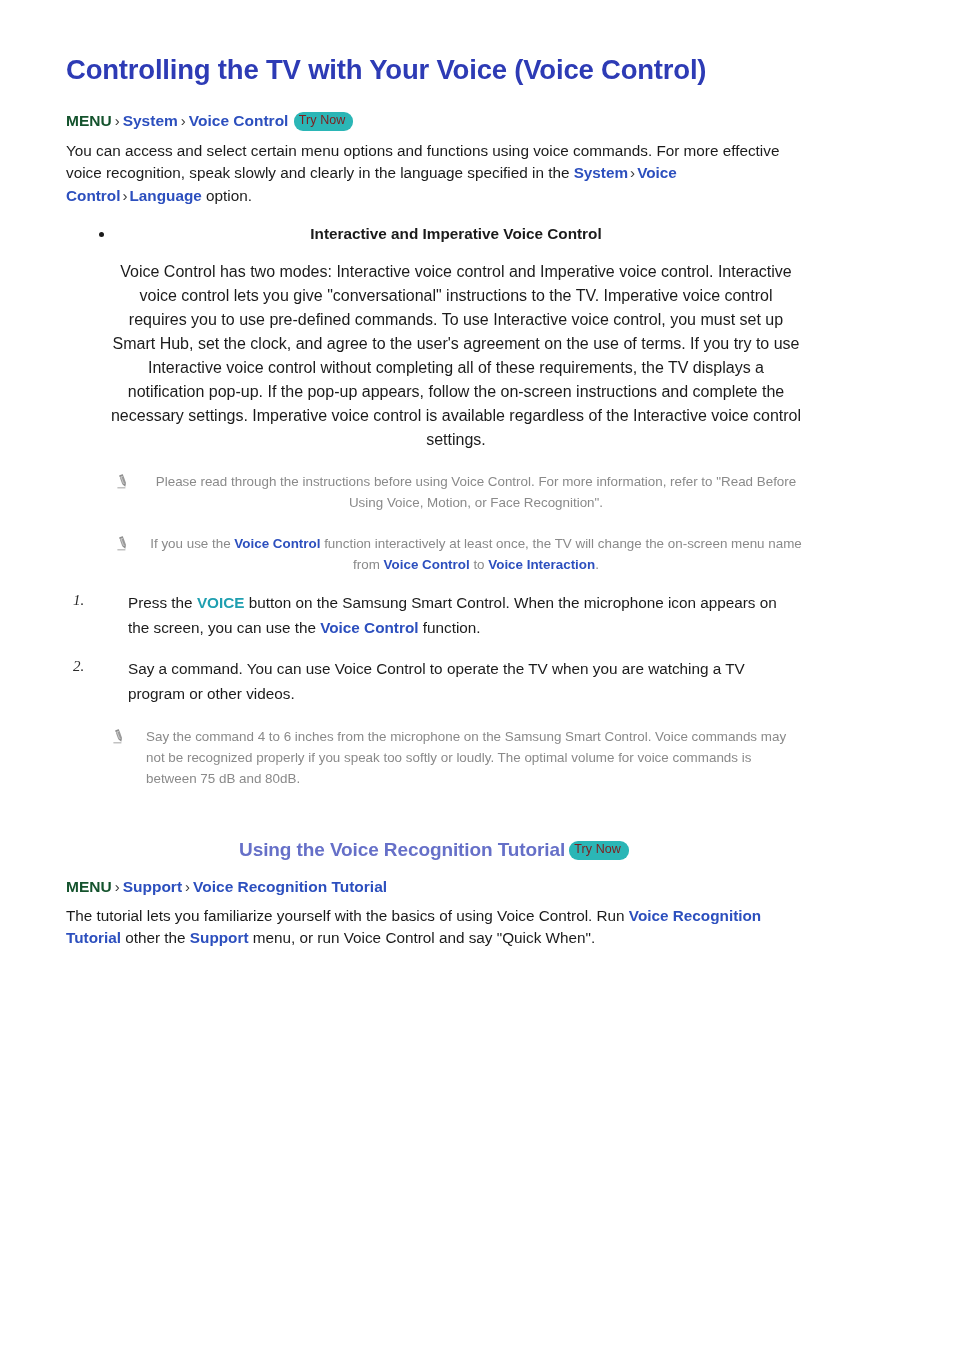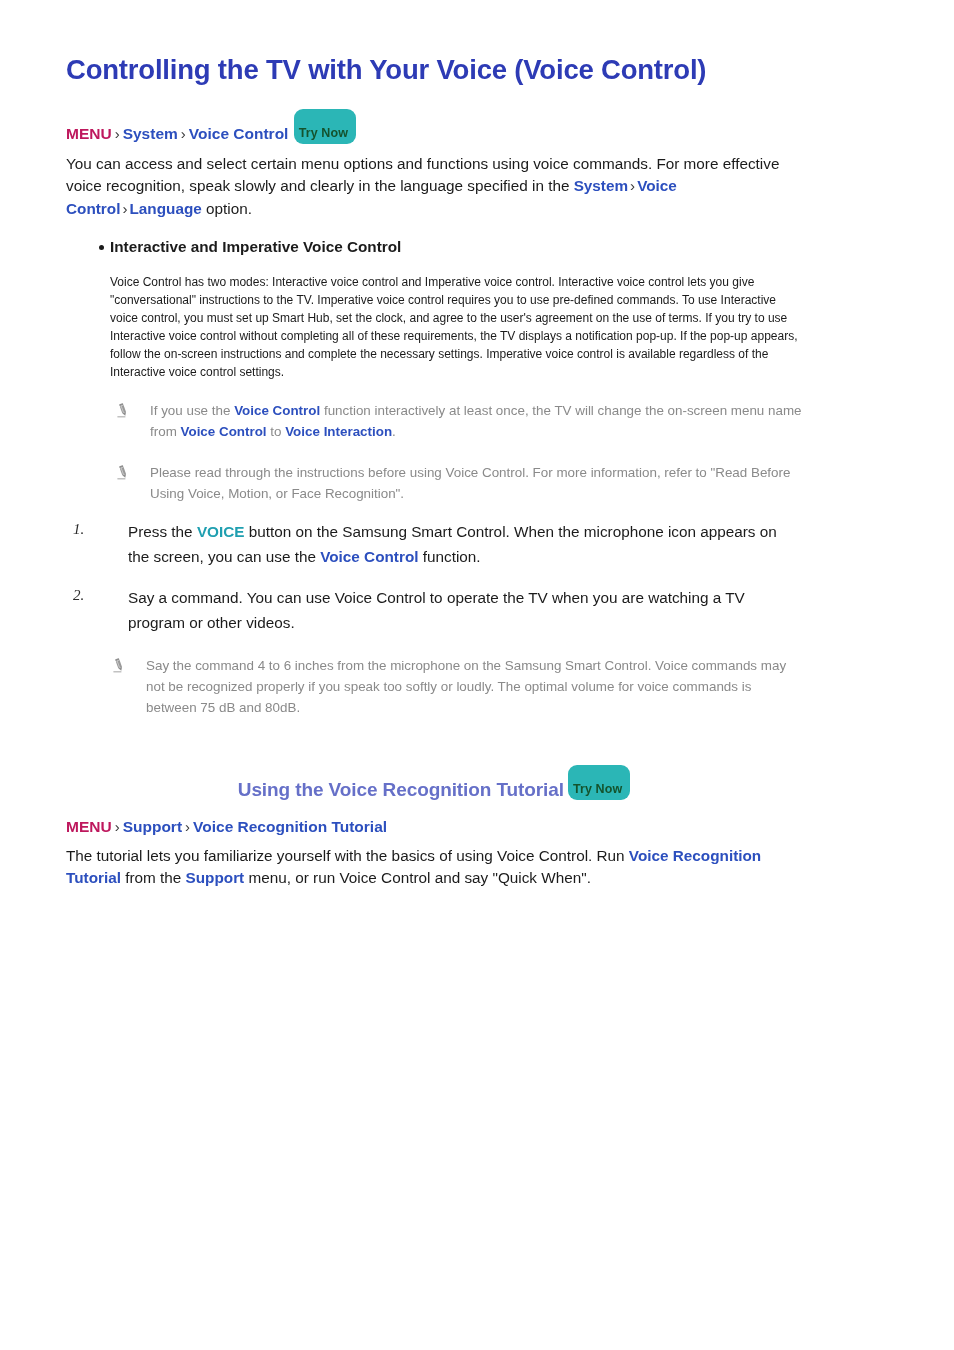--- a/index.html
+++ b/index.html
@@ -33,32 +33,32 @@
   }
 
   
   .breadcrumb {
     font-size: 15.5px;
     font-weight: bold;
     line-height: 1.35;
     margin-bottom: 7px;
     white-space: nowrap;
   }
-  .bc-menu  { color: #be185d; }
+  .bc-menu  { color: #14532d; }
   .bc-item  { color: #2c4fbe; }
   .bc-sep   { color: #3a3a3a; font-weight: normal; padding: 0 3px; font-size: 15px;}
 
   .try-now {
     display: inline-block;
     background: #2bb6b6;
-    color: #14532d;
+    color: #7f1d1d;
     font-size: 12.5px;
-    font-weight: bold;
+    font-weight: normal;
     border-radius: 9px;
-    padding: 17px 8px 2px 5px;
+    padding: 1px 8px 2px 5px;
     line-height: 1.25;
     position: relative;
     top: -2px;
     margin-left: 1px;
     letter-spacing: 0.1px;
   }
 
   
   p.body {
     font-size: 15.3px;
@@ -74,40 +74,41 @@
   
   ul.bullets {
     list-style: none;
     margin: 16px 0 0 0;
     padding: 0;
   }
   ul.bullets > li {
     position: relative;
     padding-left: 44px;
     margin-bottom: 6px;
+    text-align: center;
   }
   ul.bullets > li::before {
     content: "";
     position: absolute;
     left: 33px;
     top: 9px;
     width: 5px;
     height: 5px;
     border-radius: 50%;
     background: #1b1b1b;
   }
   .bullet-title {
     font-size: 15.3px;
     font-weight: bold;
     color: #1b1b1b;
     line-height: 1.5;
     margin: 0;
   }
   .bullet-body {
-    font-size: 12px;
+    font-size: 16px;
     line-height: 1.5;
     color: #1b1b1b;
     margin: 14px 0 0 0;
     max-width: 790px;
   }
 
   
   .note {
     position: relative;
     padding-left: 40px;
@@ -194,50 +195,50 @@
     <span class="bc-menu">MENU</span><span class="bc-sep">›</span><span class="bc-item">System</span><span class="bc-sep">›</span><span class="bc-item">Voice Control</span>
     <span class="try-now">Try Now</span>
   </div>
 
   <p class="body"><span>You can access and select certain menu options and functions using voice commands. For more effective voice recognition, speak slowly and clearly in the language specified in the </span><span class="lnk">System</span><span class="sep-in">›</span><span class="lnk">Voice Control</span><span class="sep-in">›</span><span class="lnk">Language</span><span> option.</span></p>
 
   <ul class="bullets">
     <li>
       <p class="bullet-title">Interactive and Imperative Voice Control</p>
       <p class="bullet-body">Voice Control has two modes: Interactive voice control and Imperative voice control. Interactive voice control lets you give "conversational" instructions to the TV. Imperative voice control requires you to use pre-defined commands. To use Interactive voice control, you must set up Smart Hub, set the clock, and agree to the user's agreement on the use of terms. If you try to use Interactive voice control without completing all of these requirements, the TV displays a notification pop-up. If the pop-up appears, follow the on-screen instructions and complete the necessary settings. Imperative voice control is available regardless of the Interactive voice control settings.</p>
+
+      <div class="note">
+        <span class="pencil-icon">
+          <svg width="16" height="16" viewBox="0 0 16 16">
+            <g transform="rotate(-20 8 8)">
+              <rect x="6.2" y="1.4" width="4.0" height="1.9" rx="0.5" fill="#8f8f8f"></rect>
+              <rect x="6.2" y="3.6" width="4.0" height="7.2" fill="#9a9a9a"></rect>
+              <rect x="7.2" y="3.6" width="0.9" height="7.2" fill="#c9c9c9"></rect>
+              <polygon points="6.2,10.9 10.2,10.9 8.2,14.2" fill="#8f8f8f"></polygon>
+            </g>
+            <rect x="2.4" y="14.4" width="8" height="0.9" fill="#9a9a9a"></rect>
+          </svg>
+        </span>
+        <p class="note-text">Please read through the instructions before using Voice Control. For more information, refer to "Read Before Using Voice, Motion, or Face Recognition".</p>
+      </div>
 
       <div class="note">
         <span class="pencil-icon">
           <svg width="16" height="16" viewBox="0 0 16 16">
             <g transform="rotate(-20 8 8)">
               <rect x="6.2" y="1.4" width="4.0" height="1.9" rx="0.5" fill="#8f8f8f"></rect>
               <rect x="6.2" y="3.6" width="4.0" height="7.2" fill="#9a9a9a"></rect>
               <rect x="7.2" y="3.6" width="0.9" height="7.2" fill="#c9c9c9"></rect>
               <polygon points="6.2,10.9 10.2,10.9 8.2,14.2" fill="#8f8f8f"></polygon>
             </g>
             <rect x="2.4" y="14.4" width="8" height="0.9" fill="#9a9a9a"></rect>
           </svg>
         </span>
         <p class="note-text"><span>If you use the </span><span class="lnk">Voice Control</span><span> function interactively at least once, the TV will change the on-screen menu name from </span><span class="lnk">Voice Control</span><span> to </span><span class="lnk">Voice Interaction</span><span>.</span></p>
       </div>
-
-      <div class="note">
-        <span class="pencil-icon">
-          <svg width="16" height="16" viewBox="0 0 16 16">
-            <g transform="rotate(-20 8 8)">
-              <rect x="6.2" y="1.4" width="4.0" height="1.9" rx="0.5" fill="#8f8f8f"></rect>
-              <rect x="6.2" y="3.6" width="4.0" height="7.2" fill="#9a9a9a"></rect>
-              <rect x="7.2" y="3.6" width="0.9" height="7.2" fill="#c9c9c9"></rect>
-              <polygon points="6.2,10.9 10.2,10.9 8.2,14.2" fill="#8f8f8f"></polygon>
-            </g>
-            <rect x="2.4" y="14.4" width="8" height="0.9" fill="#9a9a9a"></rect>
-          </svg>
-        </span>
-        <p class="note-text">Please read through the instructions before using Voice Control. For more information, refer to "Read Before Using Voice, Motion, or Face Recognition".</p>
-      </div>
     </li>
   </ul>
 
 
   <ol class="steps">
     <li>
       <span class="step-num">1.</span>
       <p class="step-text"><span>Press the </span><span class="lnk-teal">VOICE</span><span> button on the Samsung Smart Control. When the microphone icon appears on the screen, you can use the </span><span class="lnk">Voice Control</span><span> function.</span></p>
     </li>
     <li>
@@ -260,15 +261,15 @@
     </span>
     <p class="note-text">Say the command 4 to 6 inches from the microphone on the Samsung Smart Control. Voice commands may not be recognized properly if you speak too softly or loudly. The optimal volume for voice commands is between 75 dB and 80dB.</p>
   </div>
 
   <h3 class="subsection"><span>Using the Voice Recognition Tutorial</span><span class="try-now">Try Now</span></h3>
 
   <div class="breadcrumb">
     <span class="bc-menu">MENU</span><span class="bc-sep">›</span><span class="bc-item">Support</span><span class="bc-sep">›</span><span class="bc-item">Voice Recognition Tutorial</span>
   </div>
 
-  <p class="body"><span>The tutorial lets you familiarize yourself with the basics of using Voice Control. Run </span><span class="lnk">Voice Recognition Tutorial</span><span> from the </span><span class="lnk">Support</span><span> menu, or run Voice Control and say "Quick When".</span></p>
+  <p class="body"><span>The tutorial lets you familiarize yourself with the basics of using Voice Control. Run </span><span class="lnk">Voice Recognition Tutorial</span><span> other the </span><span class="lnk">Support</span><span> menu, or run Voice Control and say "Quick When".</span></p>
 
 </div>
 
 </body></html>

